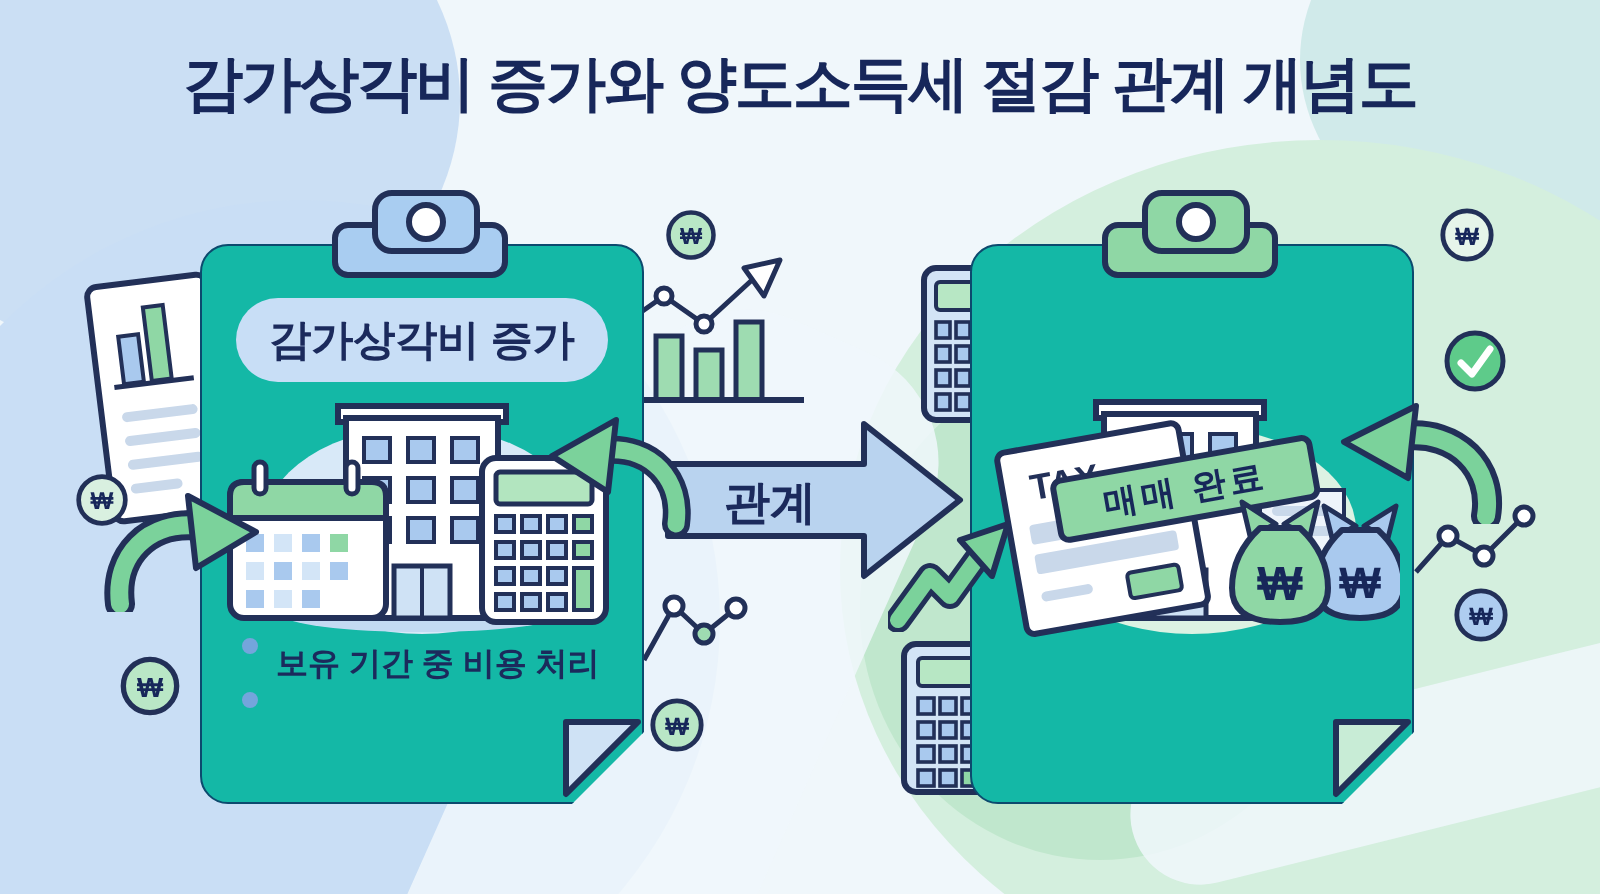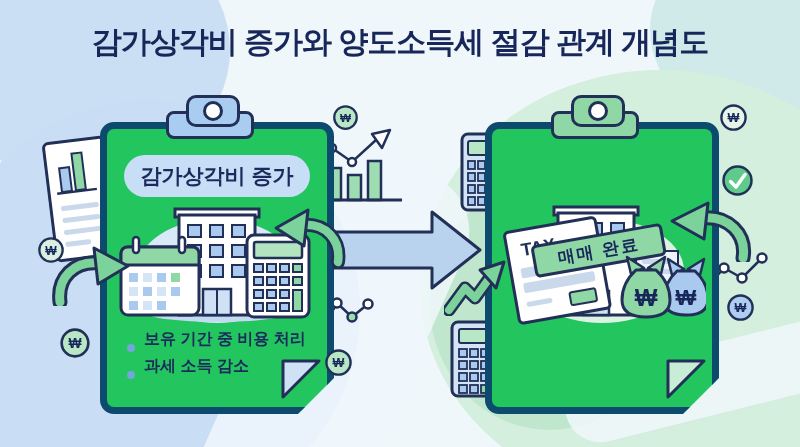--- a/index.html
+++ b/index.html
@@ -9,39 +9,39 @@
   .b-tl{left:-70px;top:-80px;width:300px;height:260px;background:#cbdff4;}
   .b-left{left:-60px;top:100px;width:420px;height:420px;background:#c9def5;}
   .b-top-teal{left:650px;top:-70px;width:240px;height:200px;background:#d0eaea;}
   .b-right-green{left:420px;top:70px;width:480px;height:430px;background:#d4efde;}
   .b-mid-green{left:430px;top:180px;width:240px;height:250px;background:#c0e7cd;}
   .b-stripe{position:absolute;background:#f0f7fb;opacity:.85;border-radius:60px;}
   .s1{left:250px;top:150px;width:160px;height:420px;transform:rotate(24deg);}
   .s2{left:560px;top:330px;width:420px;height:70px;transform:rotate(-14deg);border-radius:40px;}
   .title{position:absolute;left:0;top:22px;width:800px;margin:0;text-align:center;
     font-size:30px;font-weight:800;color:#17275a;letter-spacing:-1px;z-index:5;}
-  .panel{position:absolute;top:122px;width:220px;height:278px;background:#22c55e;
-    border:7px solid #0c4a6e;border-radius:14px;z-index:6;
+  .panel{position:absolute;top:122px;width:220px;height:278px;background:#14b8a6;
+    border:1px solid #0c4a6e;border-radius:14px;z-index:6;
     clip-path:polygon(0 0,100% 0,100% calc(100% - 36px),calc(100% - 36px) 100%,0 100%);}
   .panel.left{left:100px;} .panel.right{left:485px;}
   .fold{position:absolute;z-index:7;}
   .clip{position:absolute;top:95px;width:88px;height:44px;z-index:7;}
   .clip .hump{position:absolute;left:20px;top:0;width:48px;height:26px;border:3px solid #223058;border-radius:10px;}
   .clip .bar{position:absolute;left:0;top:16px;width:82px;height:22px;border:3px solid #223058;border-radius:8px;}
   .clip .hole{position:absolute;left:37px;top:6px;width:14px;height:14px;background:#fff;
     border:3px solid #223058;border-radius:50%;}
   .clip.blue .hump,.clip.blue .bar{background:#a9cdf1;}
   .clip.green .hump,.clip.green .bar{background:#8fd7a5;}
   .clip.cleft{left:166px;} .clip.cright{left:551px;}
   .pill{position:absolute;left:17px;top:26px;width:186px;height:42px;border-radius:22px;
     display:flex;align-items:center;justify-content:center;font-size:21px;font-weight:800;color:#1b2a5c;}
   .pill.blue{background:#c8def6;} .pill.green{background:#c6eed3;}
   .illus{position:absolute;left:6px;top:70px;}
   .bullets{position:absolute;left:20px;top:196px;margin:0;padding:0;list-style:none;}
-  .bullets li{display:flex;align-items:flex-end;gap:9px;font-size:16px;font-weight:700;
+  .bullets li{display:flex;align-items:flex-start;gap:9px;font-size:16px;font-weight:700;
     color:#1b2a5c;line-height:27px;white-space:nowrap;}
   .dot{width:8px;height:8px;border-radius:50%;flex:0 0 8px;}
   .dot.blue{background:#74a5dc;} .dot.green{background:#7cc9a0;}
   .dec{position:absolute;}
   .z1{z-index:1;} .z4{z-index:8;}
   .arrow-main{position:absolute;left:332px;top:206px;z-index:6;}
   .relation-label{position:absolute;left:337px;top:236px;width:96px;text-align:center;
     font-size:23px;font-weight:800;color:#1b2a5c;z-index:7;}
   svg text{font-family:"Liberation Sans","DejaVu Sans",sans-serif;}
 </style>
@@ -208,21 +208,20 @@
         </g>
       </g>
     </svg>
     <ul class="bullets">
       <li>
           <span class="dot blue"></span>
           <span>보유 기간 중 비용 처리</span>
         </li>
       <li>
           <span class="dot blue"></span>
-          <span>과세 소득 감소</span>
         </li>
     </ul>
   </section>
   <div class="clip blue cleft">
     <div class="bar"></div>
       <div class="hump"></div>
       <div class="hole"></div>
   </div>
   <svg class="fold" style="left:281px;top:359px;" width="40" height="40" viewBox="0 0 40 40">
     <path d="M2,2 L38,2 L2,38 Z" fill="#cfe2f5" stroke="#223058" stroke-width="3" stroke-linejoin="round"></path>
@@ -282,20 +281,21 @@
       <div class="hump"></div>
       <div class="hole"></div>
   </div>
   <svg class="fold" style="left:666px;top:359px;" width="40" height="40" viewBox="0 0 40 40">
     <path d="M2,2 L38,2 L2,38 Z" fill="#c8ecd6" stroke="#223058" stroke-width="3" stroke-linejoin="round"></path>
   </svg>
 
   <svg class="arrow-main" width="152" height="88" viewBox="0 0 152 88">
     <polygon points="2,26 100,26 100,6 148,44 100,82 100,62 2,62" fill="#b9d3ef" stroke="#223058" stroke-width="3" stroke-linejoin="round"></polygon>
   </svg>
+  <div class="relation-label">관계</div>
 
   <svg class="dec z4" style="left:52px;top:244px;" width="80" height="62" viewBox="0 0 80 62">
     <path d="M8,58 C5,34 22,16 48,19" fill="none" stroke="#223058" stroke-width="15" stroke-linecap="round"></path>
     <path d="M8,58 C5,34 22,16 48,19" fill="none" stroke="#7bd29b" stroke-width="9" stroke-linecap="round"></path>
     <polygon points="42,4 76,22 46,40" fill="#7bd29b" stroke="#223058" stroke-width="3" stroke-linejoin="round"></polygon>
   </svg>
   <svg class="dec z4" style="left:272px;top:206px;transform:scaleX(-1);" width="74" height="62" viewBox="0 0 74 62">
     <path d="M8,56 C5,34 20,17 44,19" fill="none" stroke="#223058" stroke-width="14" stroke-linecap="round"></path>
     <path d="M8,56 C5,34 20,17 44,19" fill="none" stroke="#7bd29b" stroke-width="8.5" stroke-linecap="round"></path>
     <polygon points="38,4 70,22 42,40" fill="#7bd29b" stroke="#223058" stroke-width="3" stroke-linejoin="round"></polygon>

